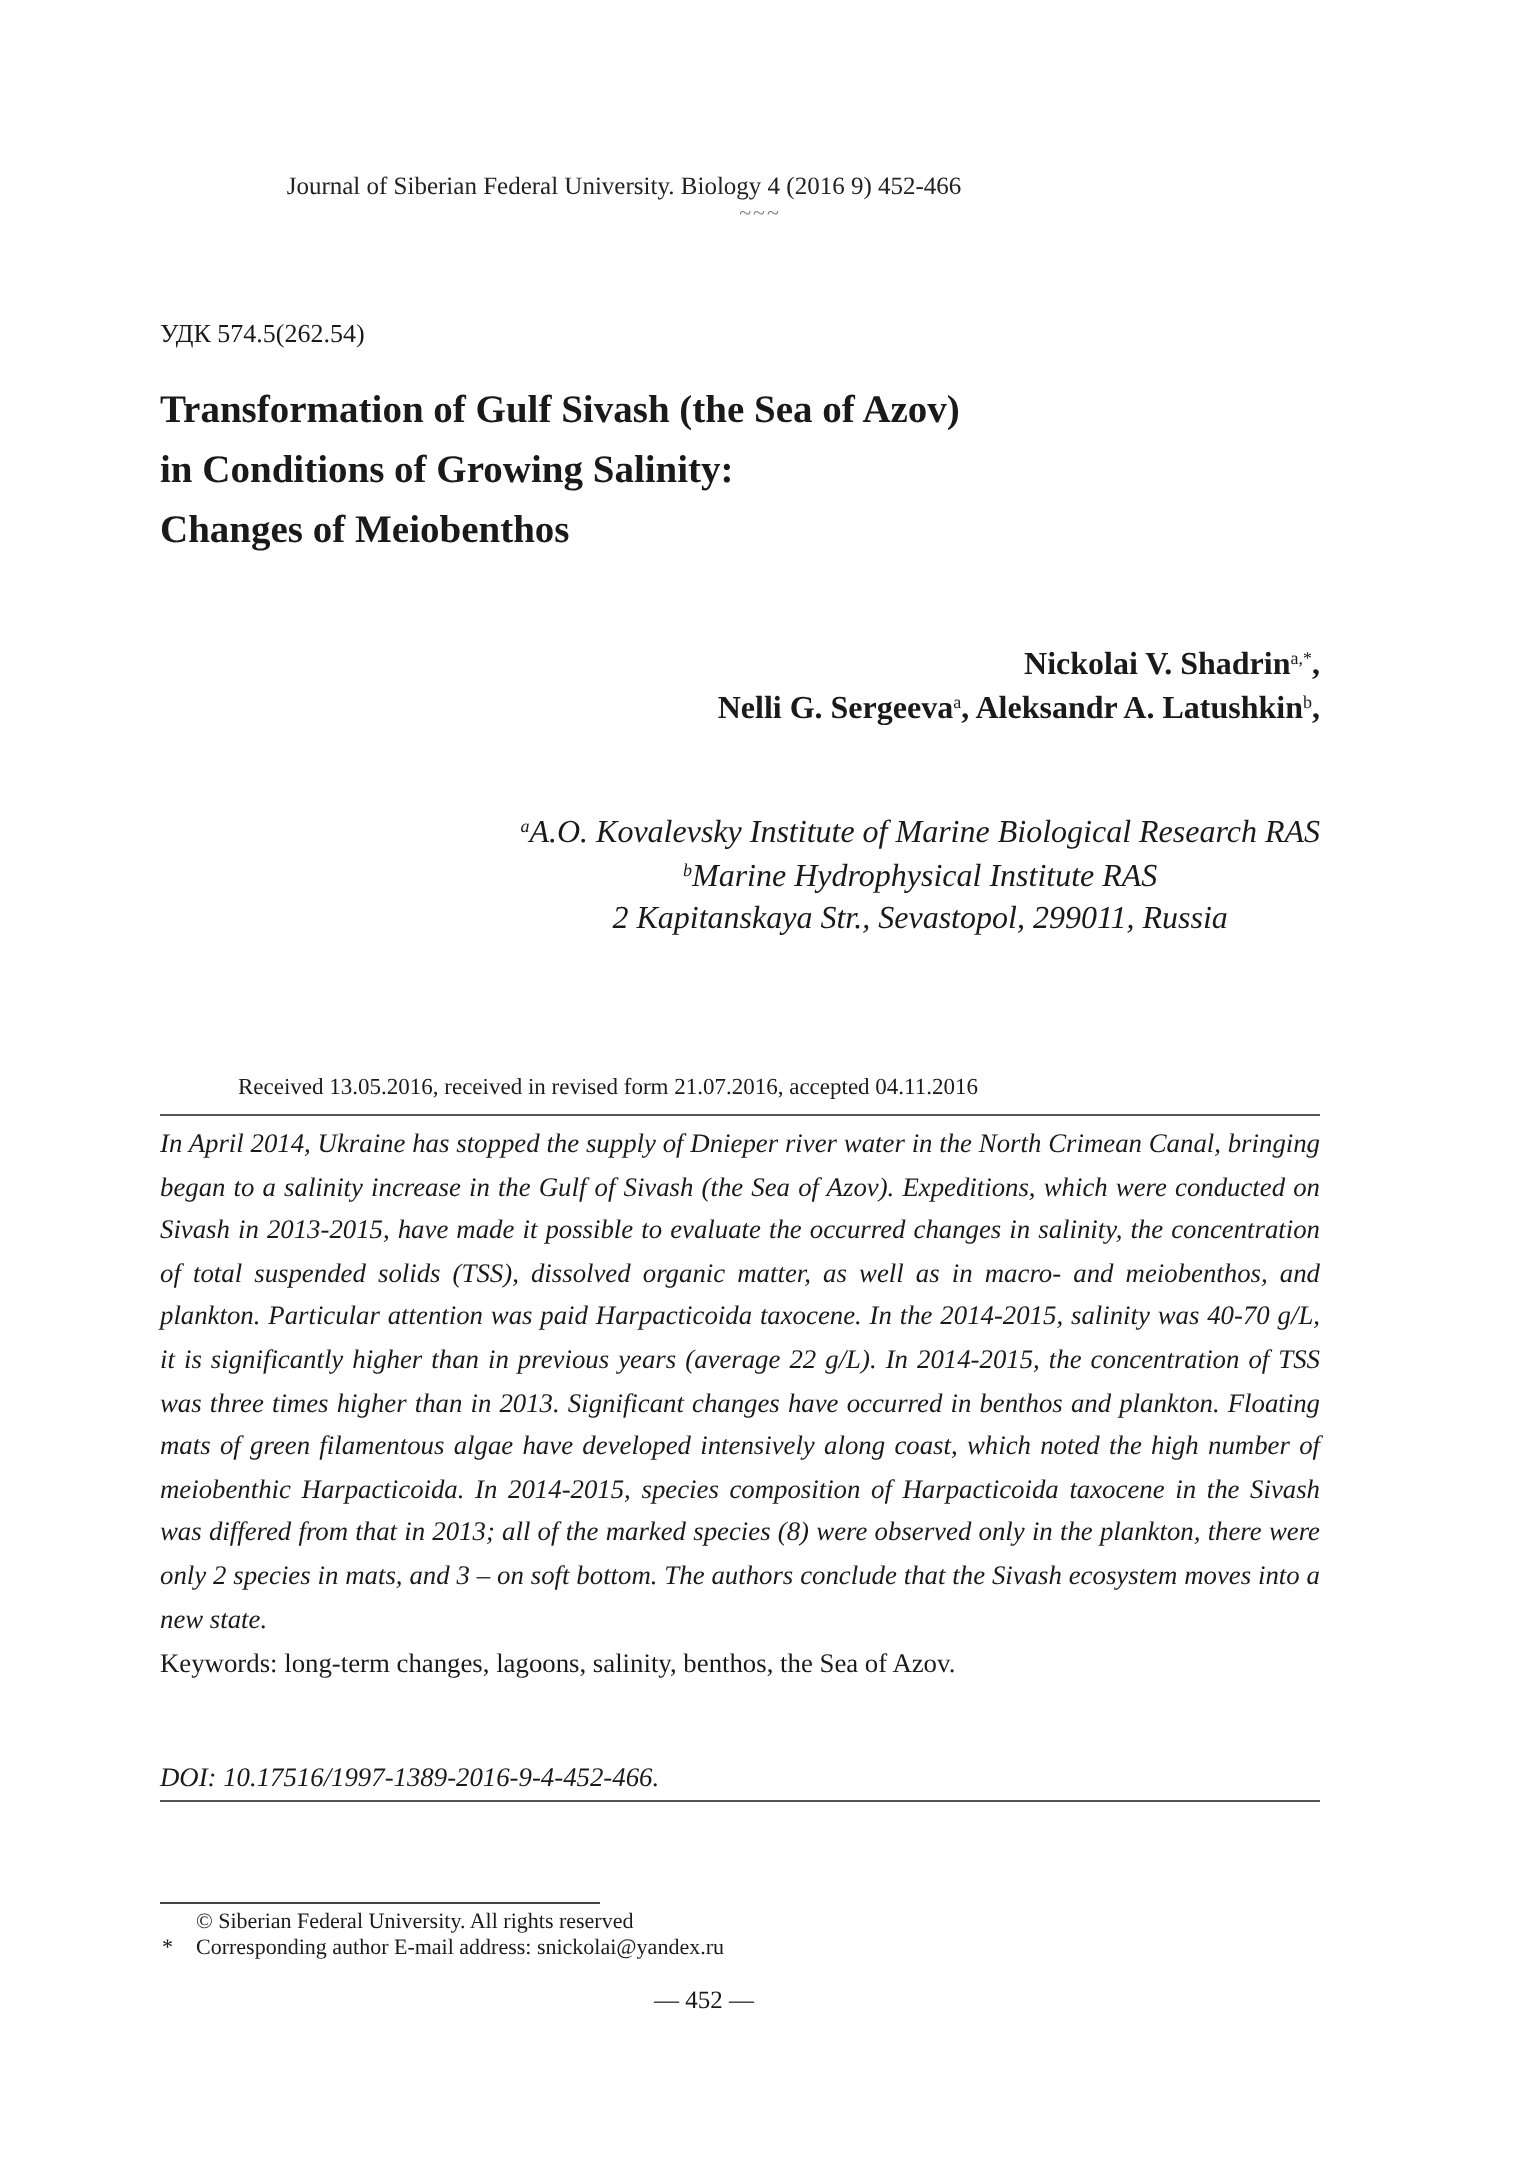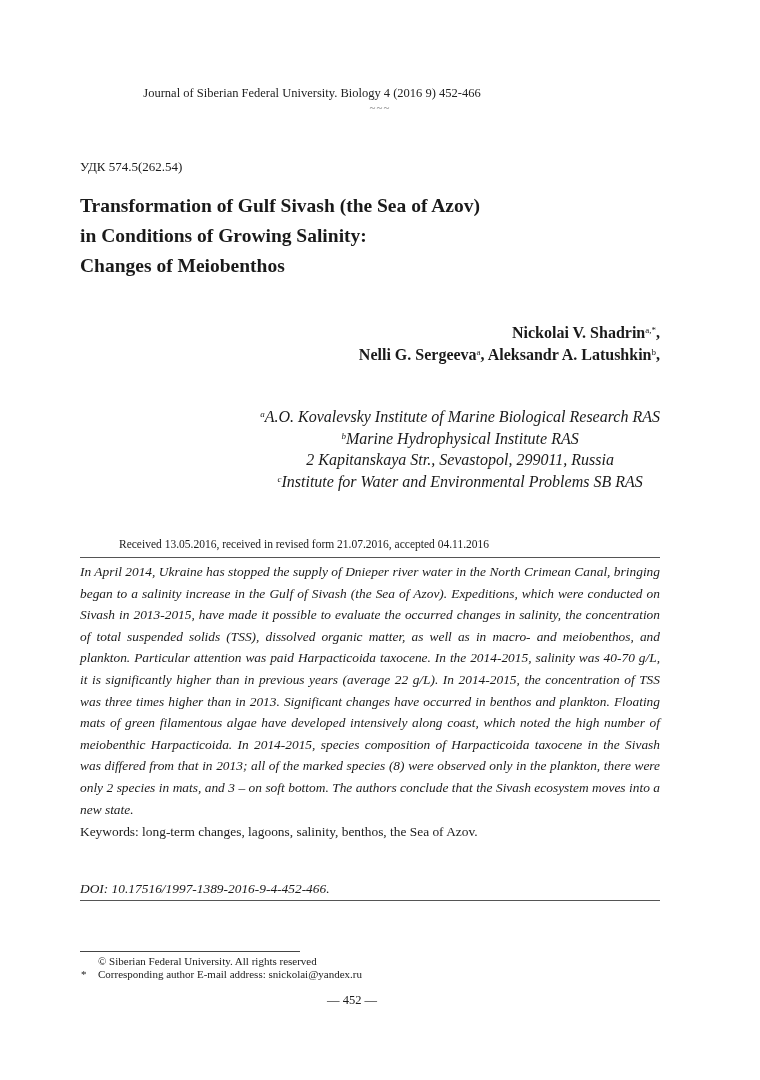--- a/index.html
+++ b/index.html
@@ -49,21 +49,20 @@
   <div>
     <span>Nelli G. Sergeeva</span><sup>a</sup><span>,</span>
     <span>Aleksandr A. Latushkin</span><sup>b</sup><span>,</span>
   </div>
 </div>
 
 <div class="abs affil">
   <div><sup>a</sup><span>A.O. Kovalevsky Institute of Marine Biological Research RAS</span></div>
   <div><sup>b</sup><span>Marine Hydrophysical Institute RAS</span></div>
   <div>2 Kapitanskaya Str., Sevastopol, 299011, Russia</div>
-  <div><sup>c</sup><span>Institute for Water and Environmental Problems SB RAS</span></div>
 </div>
 
 <div class="abs received">Received 13.05.2016, received in revised form 21.07.2016, accepted 04.11.2016</div>
 
 <div class="abs rule" style="top:557px;"></div>
 
 <div class="abs abstract">In April 2014, Ukraine has stopped the supply of Dnieper river water in the North Crimean Canal, bringing began to a salinity increase in the Gulf of Sivash (the Sea of Azov). Expeditions, which were conducted on Sivash in 2013-2015, have made it possible to evaluate the occurred changes in salinity, the concentration of total suspended solids (TSS), dissolved organic matter, as well as in macro- and meiobenthos, and plankton. Particular attention was paid Harpacticoida taxocene. In the 2014-2015, salinity was 40-70 g/L, it is significantly higher than in previous years (average 22 g/L). In 2014-2015, the concentration of TSS was three times higher than in 2013. Significant changes have occurred in benthos and plankton. Floating mats of green filamentous algae have developed intensively along coast, which noted the high number of meiobenthic Harpacticoida. In 2014-2015, species composition of Harpacticoida taxocene in the Sivash was differed from that in 2013; all of the marked species (8) were observed only in the plankton, there were only 2 species in mats, and 3 – on soft bottom. The authors conclude that the Sivash ecosystem moves into a new state.</div>
 
 <div class="abs keywords">Keywords: long-term changes, lagoons, salinity, benthos, the Sea of Azov.</div>
 

